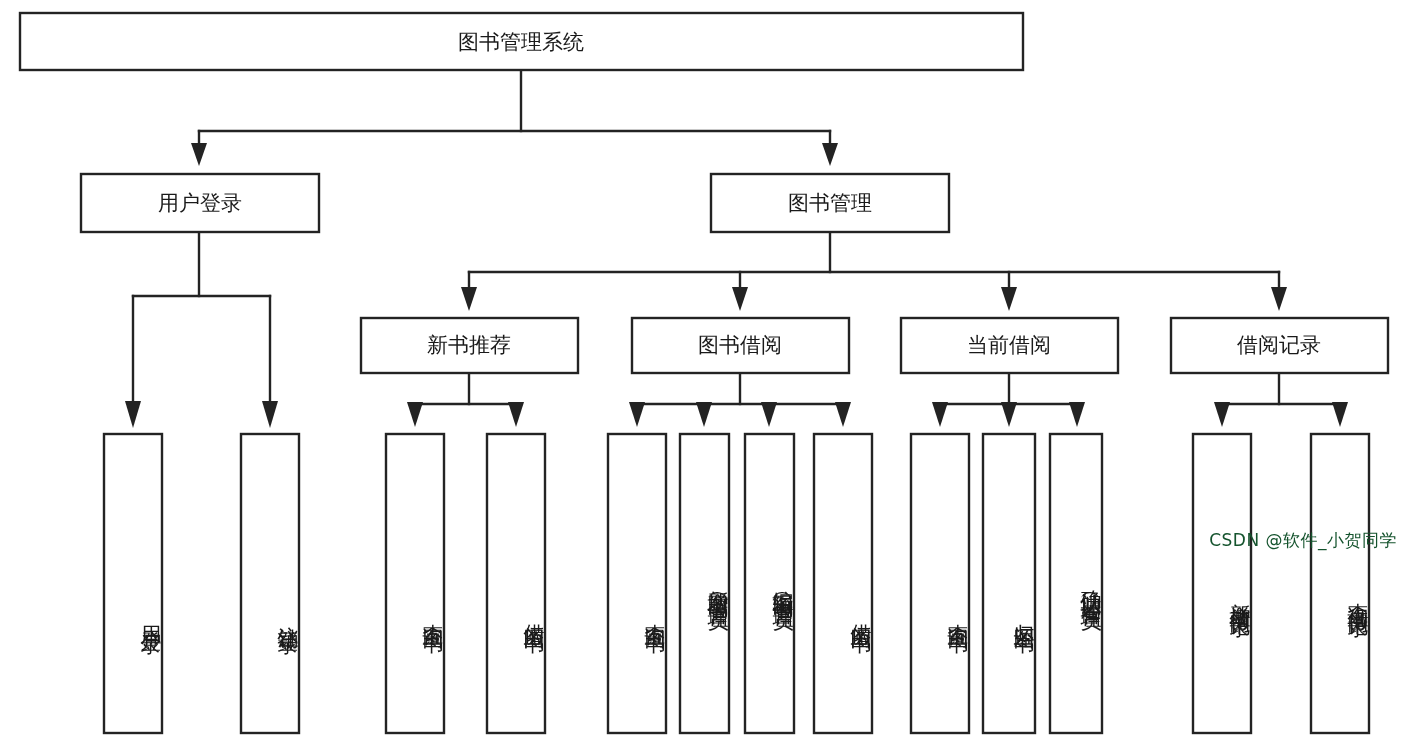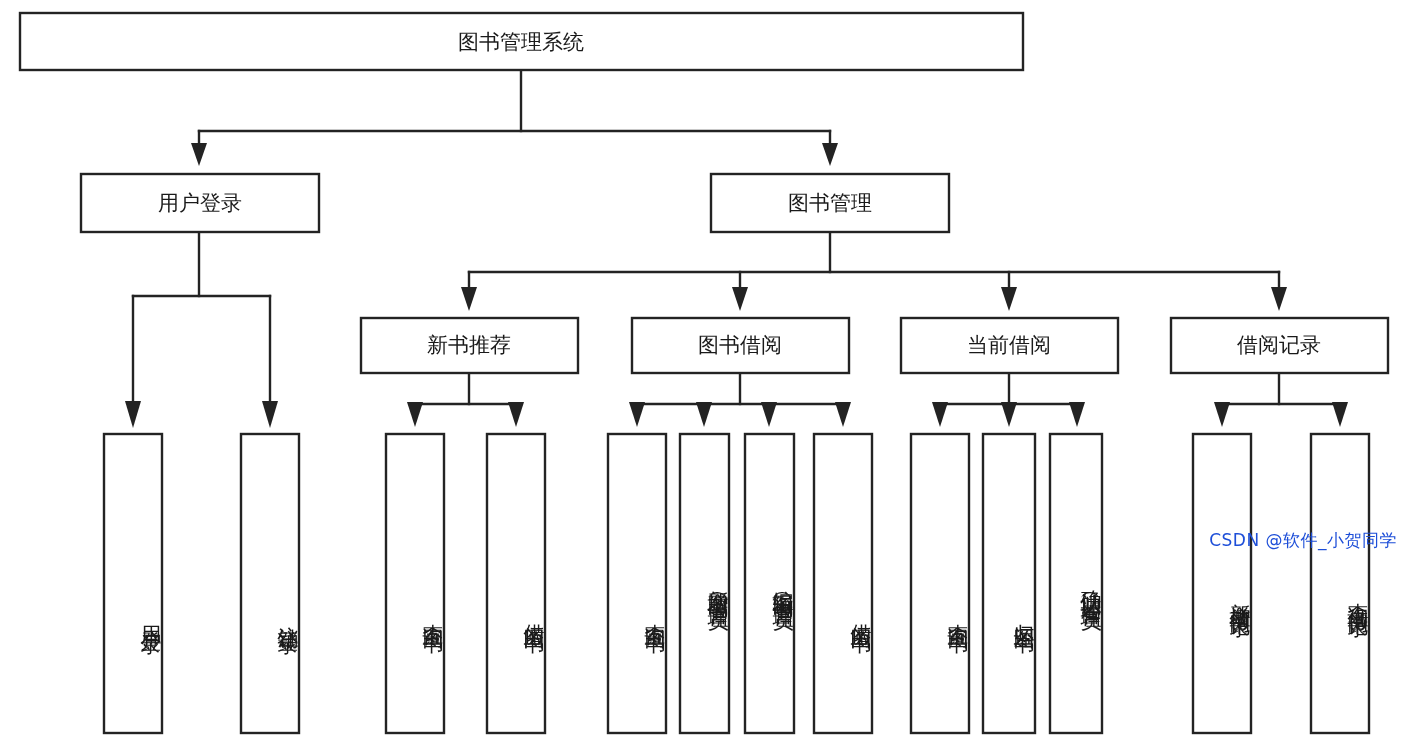--- a/index.html
+++ b/index.html
@@ -62,21 +62,21 @@
     display: flex;
     align-items: flex-start;
     justify-content: center;
   }
   .watermark {
     position: absolute;
     right: 8px;
     bottom: 6px;
     font-family: "DejaVu Sans", "Liberation Sans", sans-serif;
     font-size: 17px;
-    color: #1d4ed8;
+    color: #14532d;
     letter-spacing: 0.5px;
     white-space: nowrap;
   }
 </style>
 </head>
 <body>
 
 <div id="diagram-root">
 
   <svg class="diagram-canvas" viewBox="0 0 1405 747" xmlns="http://www.w3.org/2000/svg">

